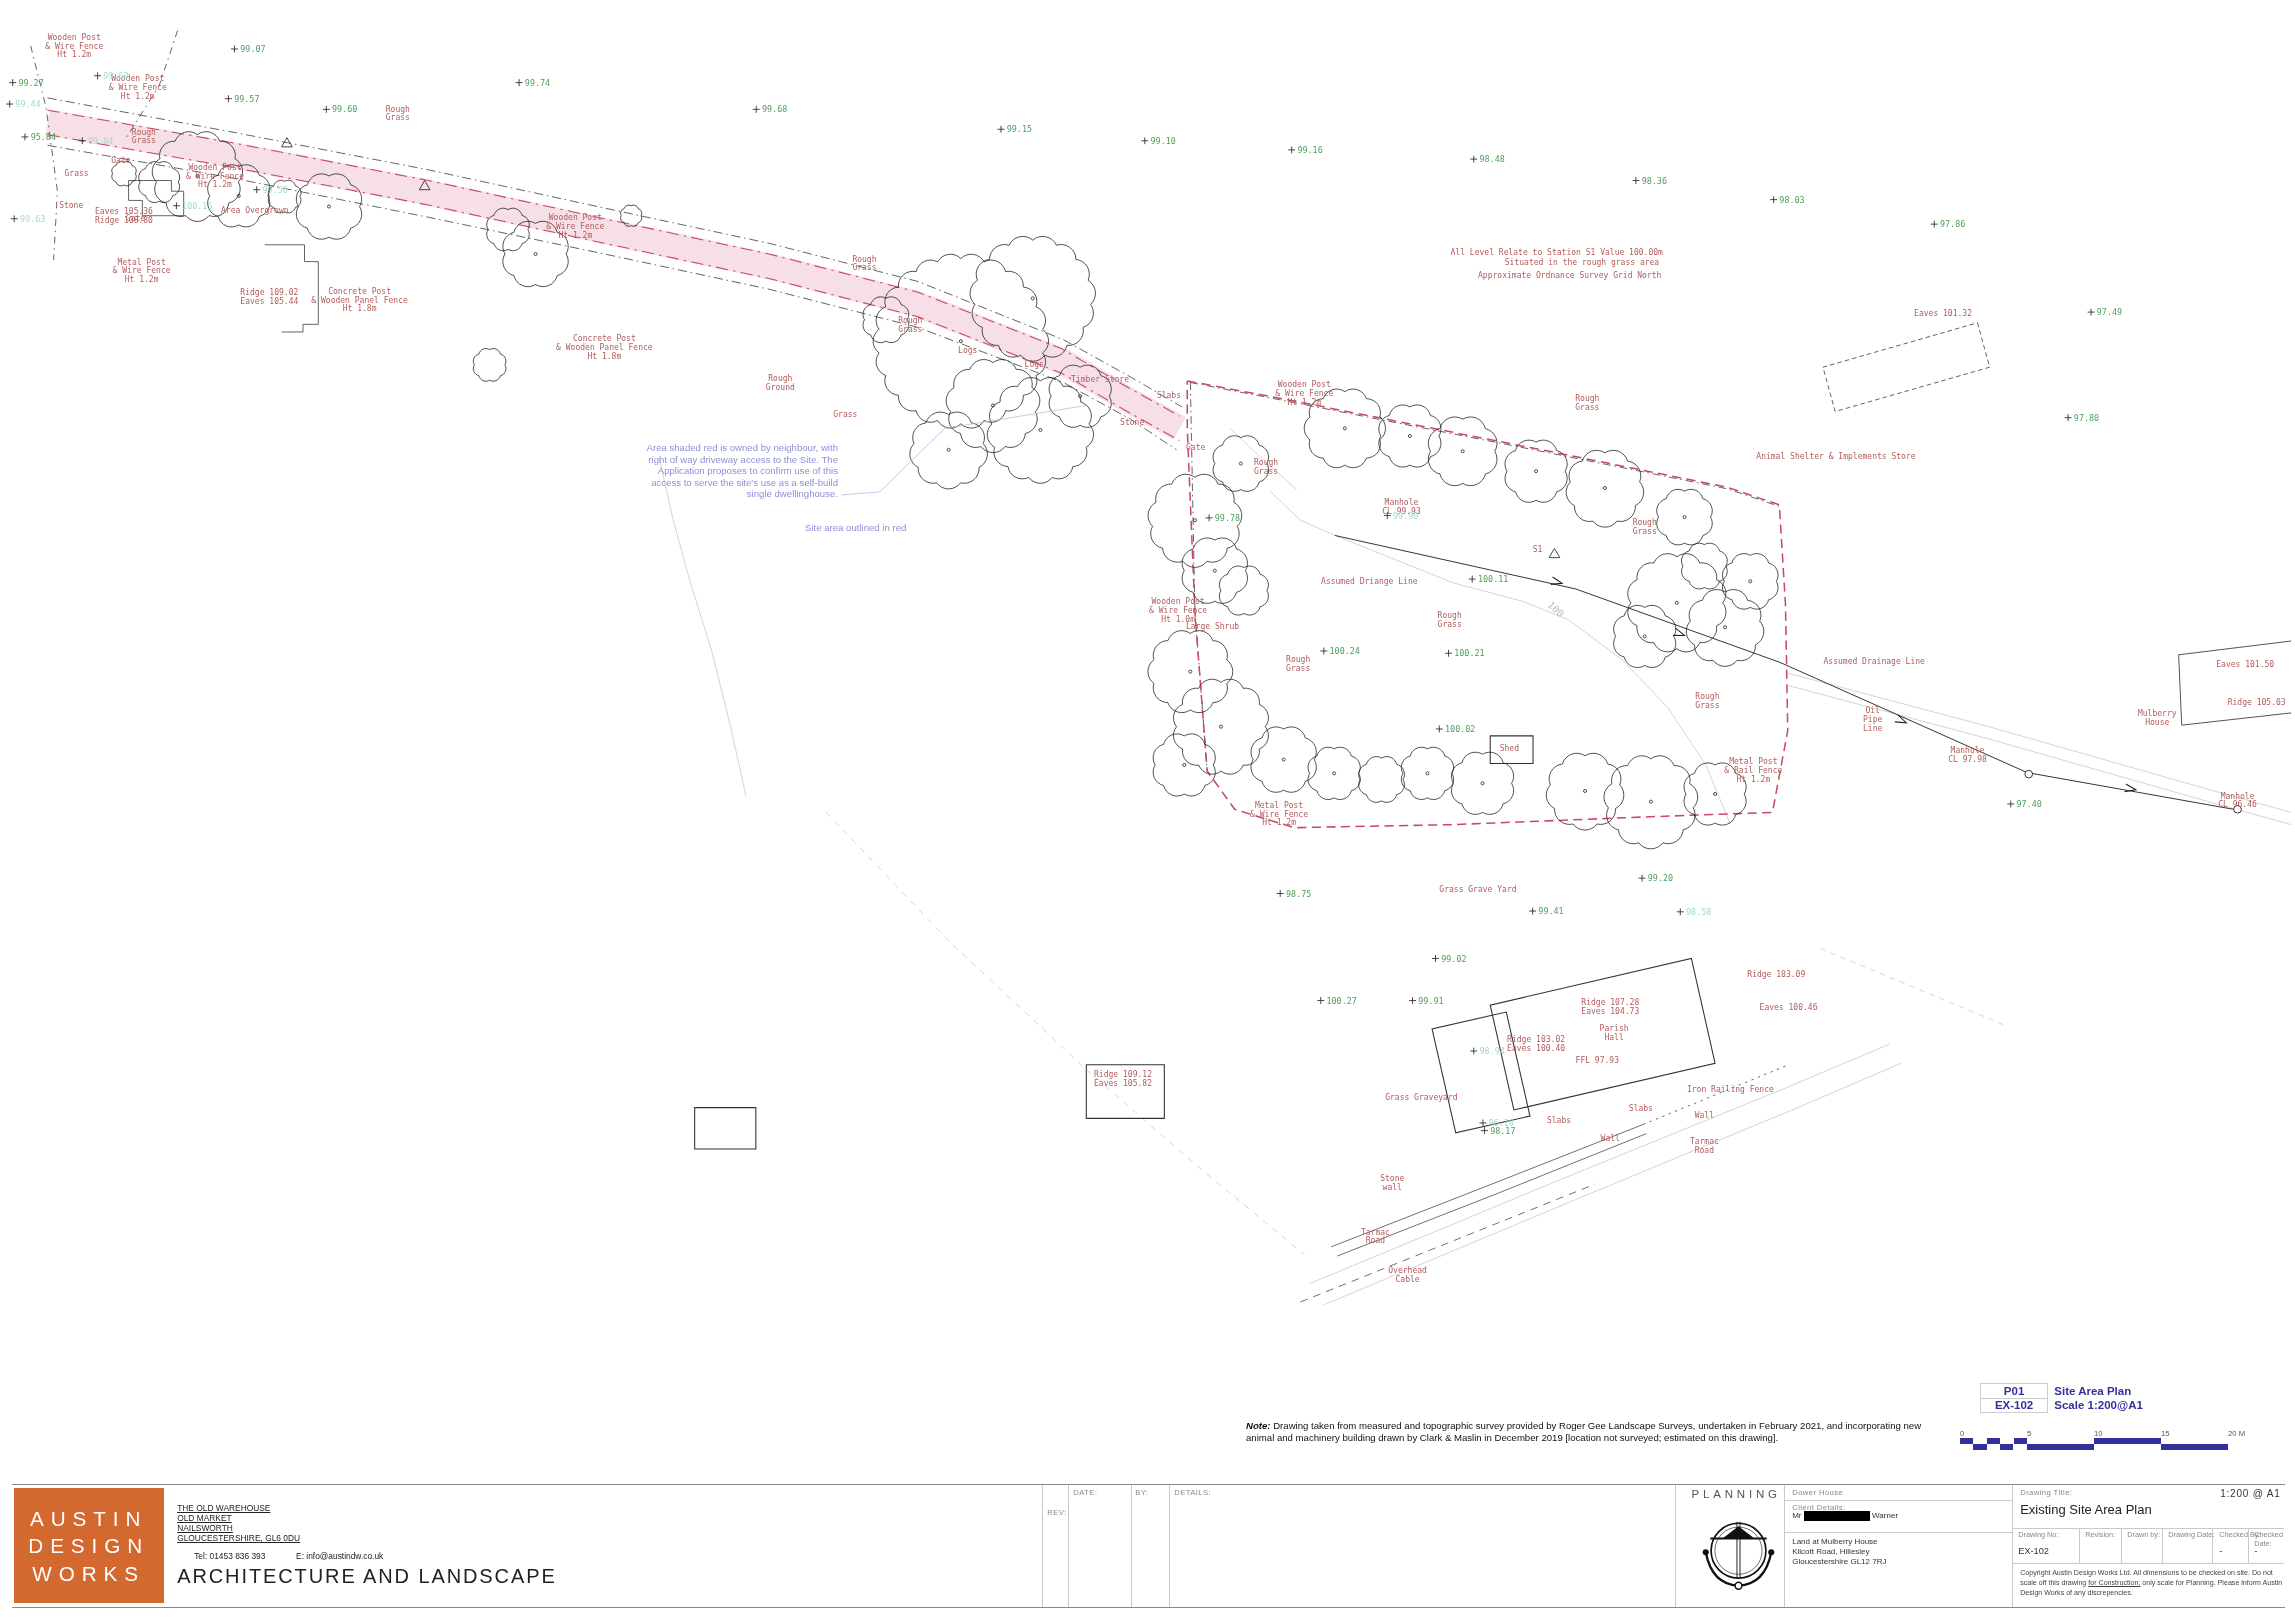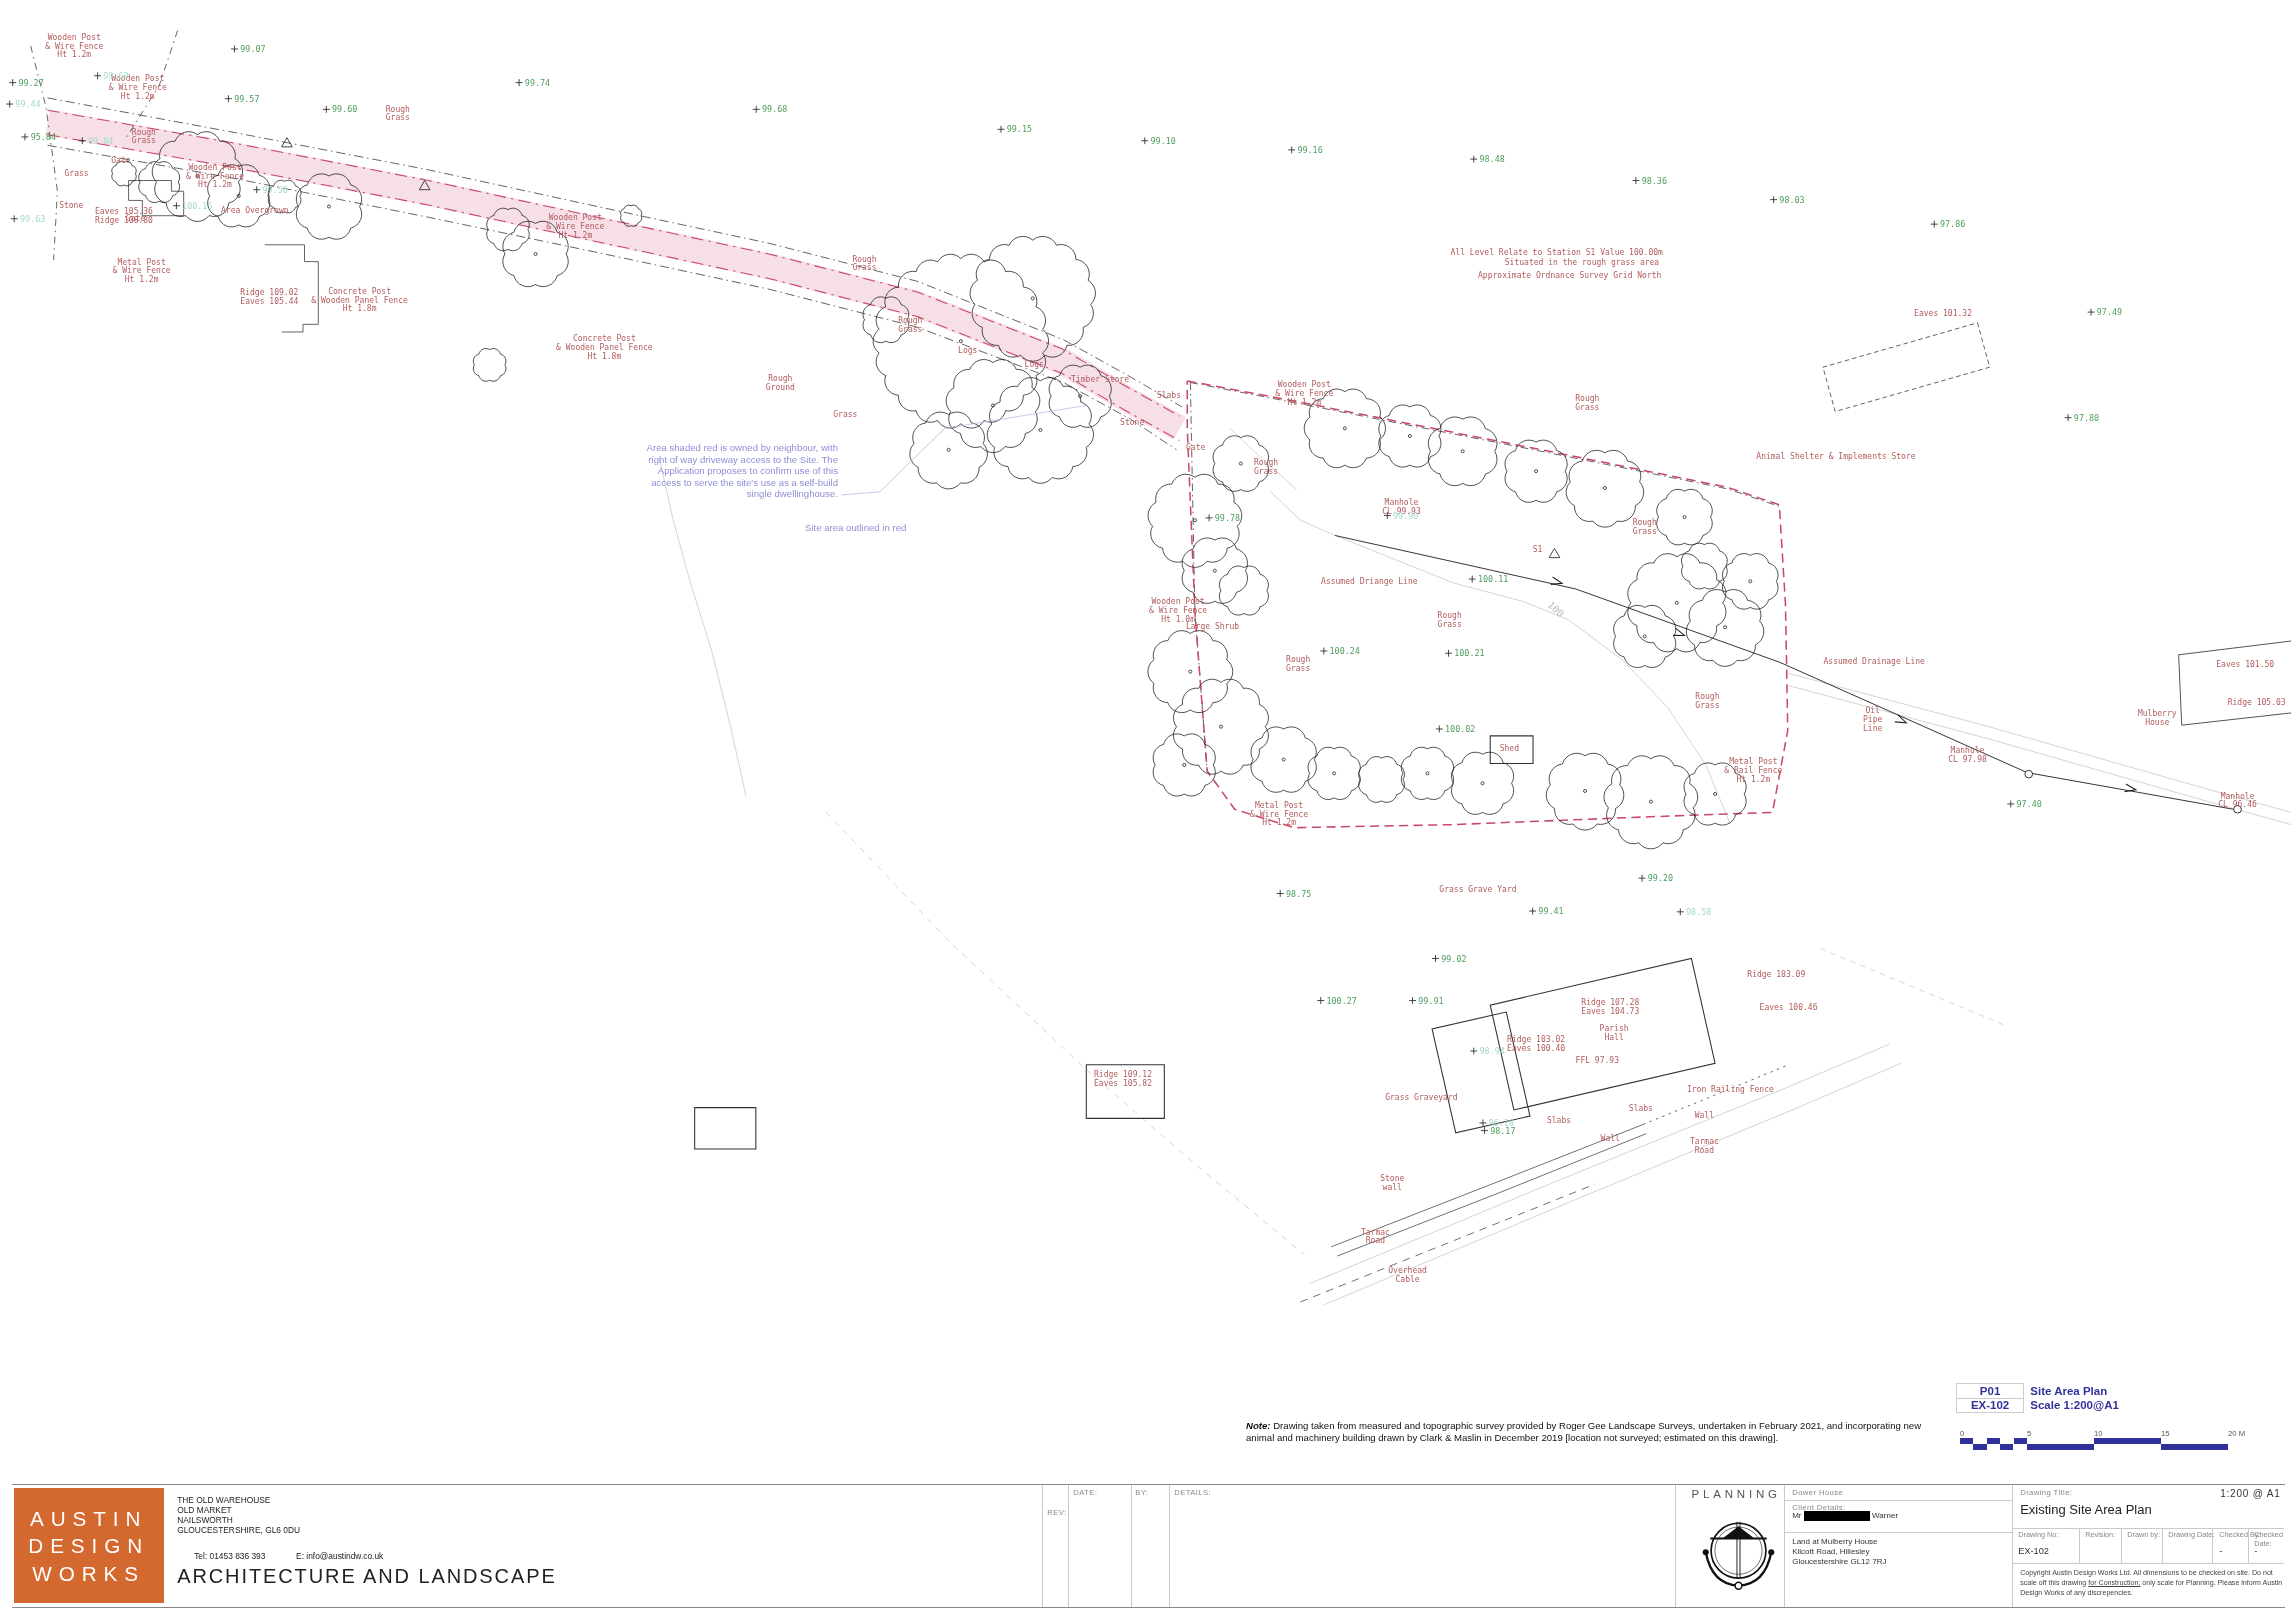--- a/index.html
+++ b/index.html
@@ -6,21 +6,21 @@
   body{width:2295px;height:1621px;position:relative;font-family:"Liberation Sans",sans-serif;overflow:hidden;}
   .abs{position:absolute;}
   #plan{position:absolute;left:0;top:0;}
   
   .blue-note{color:#8f8fd8;font-size:9.6px;line-height:11.5px;text-align:right;white-space:pre-line;}
   .blue-small{color:#8f8fd8;font-size:9.6px;white-space:nowrap;}
   
   .note-par{font-size:9.6px;color:#111;line-height:12.2px;width:689px;}
   .note-par b{font-style:italic;}
   
-  .revbox{font-size:11.5px;color:#31319b;font-weight:bold;}
+  .revbox{font-size:11.5px;color:#31319b;font-weight:bold;margin-left:24px;}
   .revbox table{border-collapse:collapse;}
   .revbox td{padding:0.8px 6.1px;}
   .revbox td.cell{border:0.8px solid #ccc;text-align:center;min-width:54px;}
   .sbar-labels{position:relative;height:9.2px;color:#555;font-size:7.7px;}
   .sbar-labels span{position:absolute;top:0;}
   .sbar{position:relative;height:12.2px;}
   .sbar div{position:absolute;height:6.1px;}
   
   .panel{border-top:1.1px solid #888;border-bottom:1.1px solid #888;background:#fff;}
   .vline{position:absolute;width:0.8px;background:#c9c9c9;}
@@ -366,21 +366,21 @@
 </div>
 
 <div class="abs panel" style="left:12.2px;top:1484px;width:2273px;height:122px;">
 
   <div class="abs logo" style="left:1.5px;top:3.1px;width:150px;height:115px;">
     <span>AUSTIN</span>
     <span>DESIGN</span>
     <span>WORKS</span>
   </div>
 
-  <div class="abs addr" style="left:165px;top:10px;">
+  <div class="abs addr" style="left:165px;top:18px;text-decoration:underline;">
     <div>THE OLD WAREHOUSE</div>
     <div>OLD MARKET</div>
     <div>NAILSWORTH</div>
     <div>GLOUCESTERSHIRE, GL6 0DU</div>
   </div>
   <div class="abs addr" style="left:182px;top:66px;">
     <span>Tel: 01453 836 393</span>
     <span style="display:inline-block;width:26px;"></span>
     <span>E: info@austindw.co.uk</span>
   </div>

